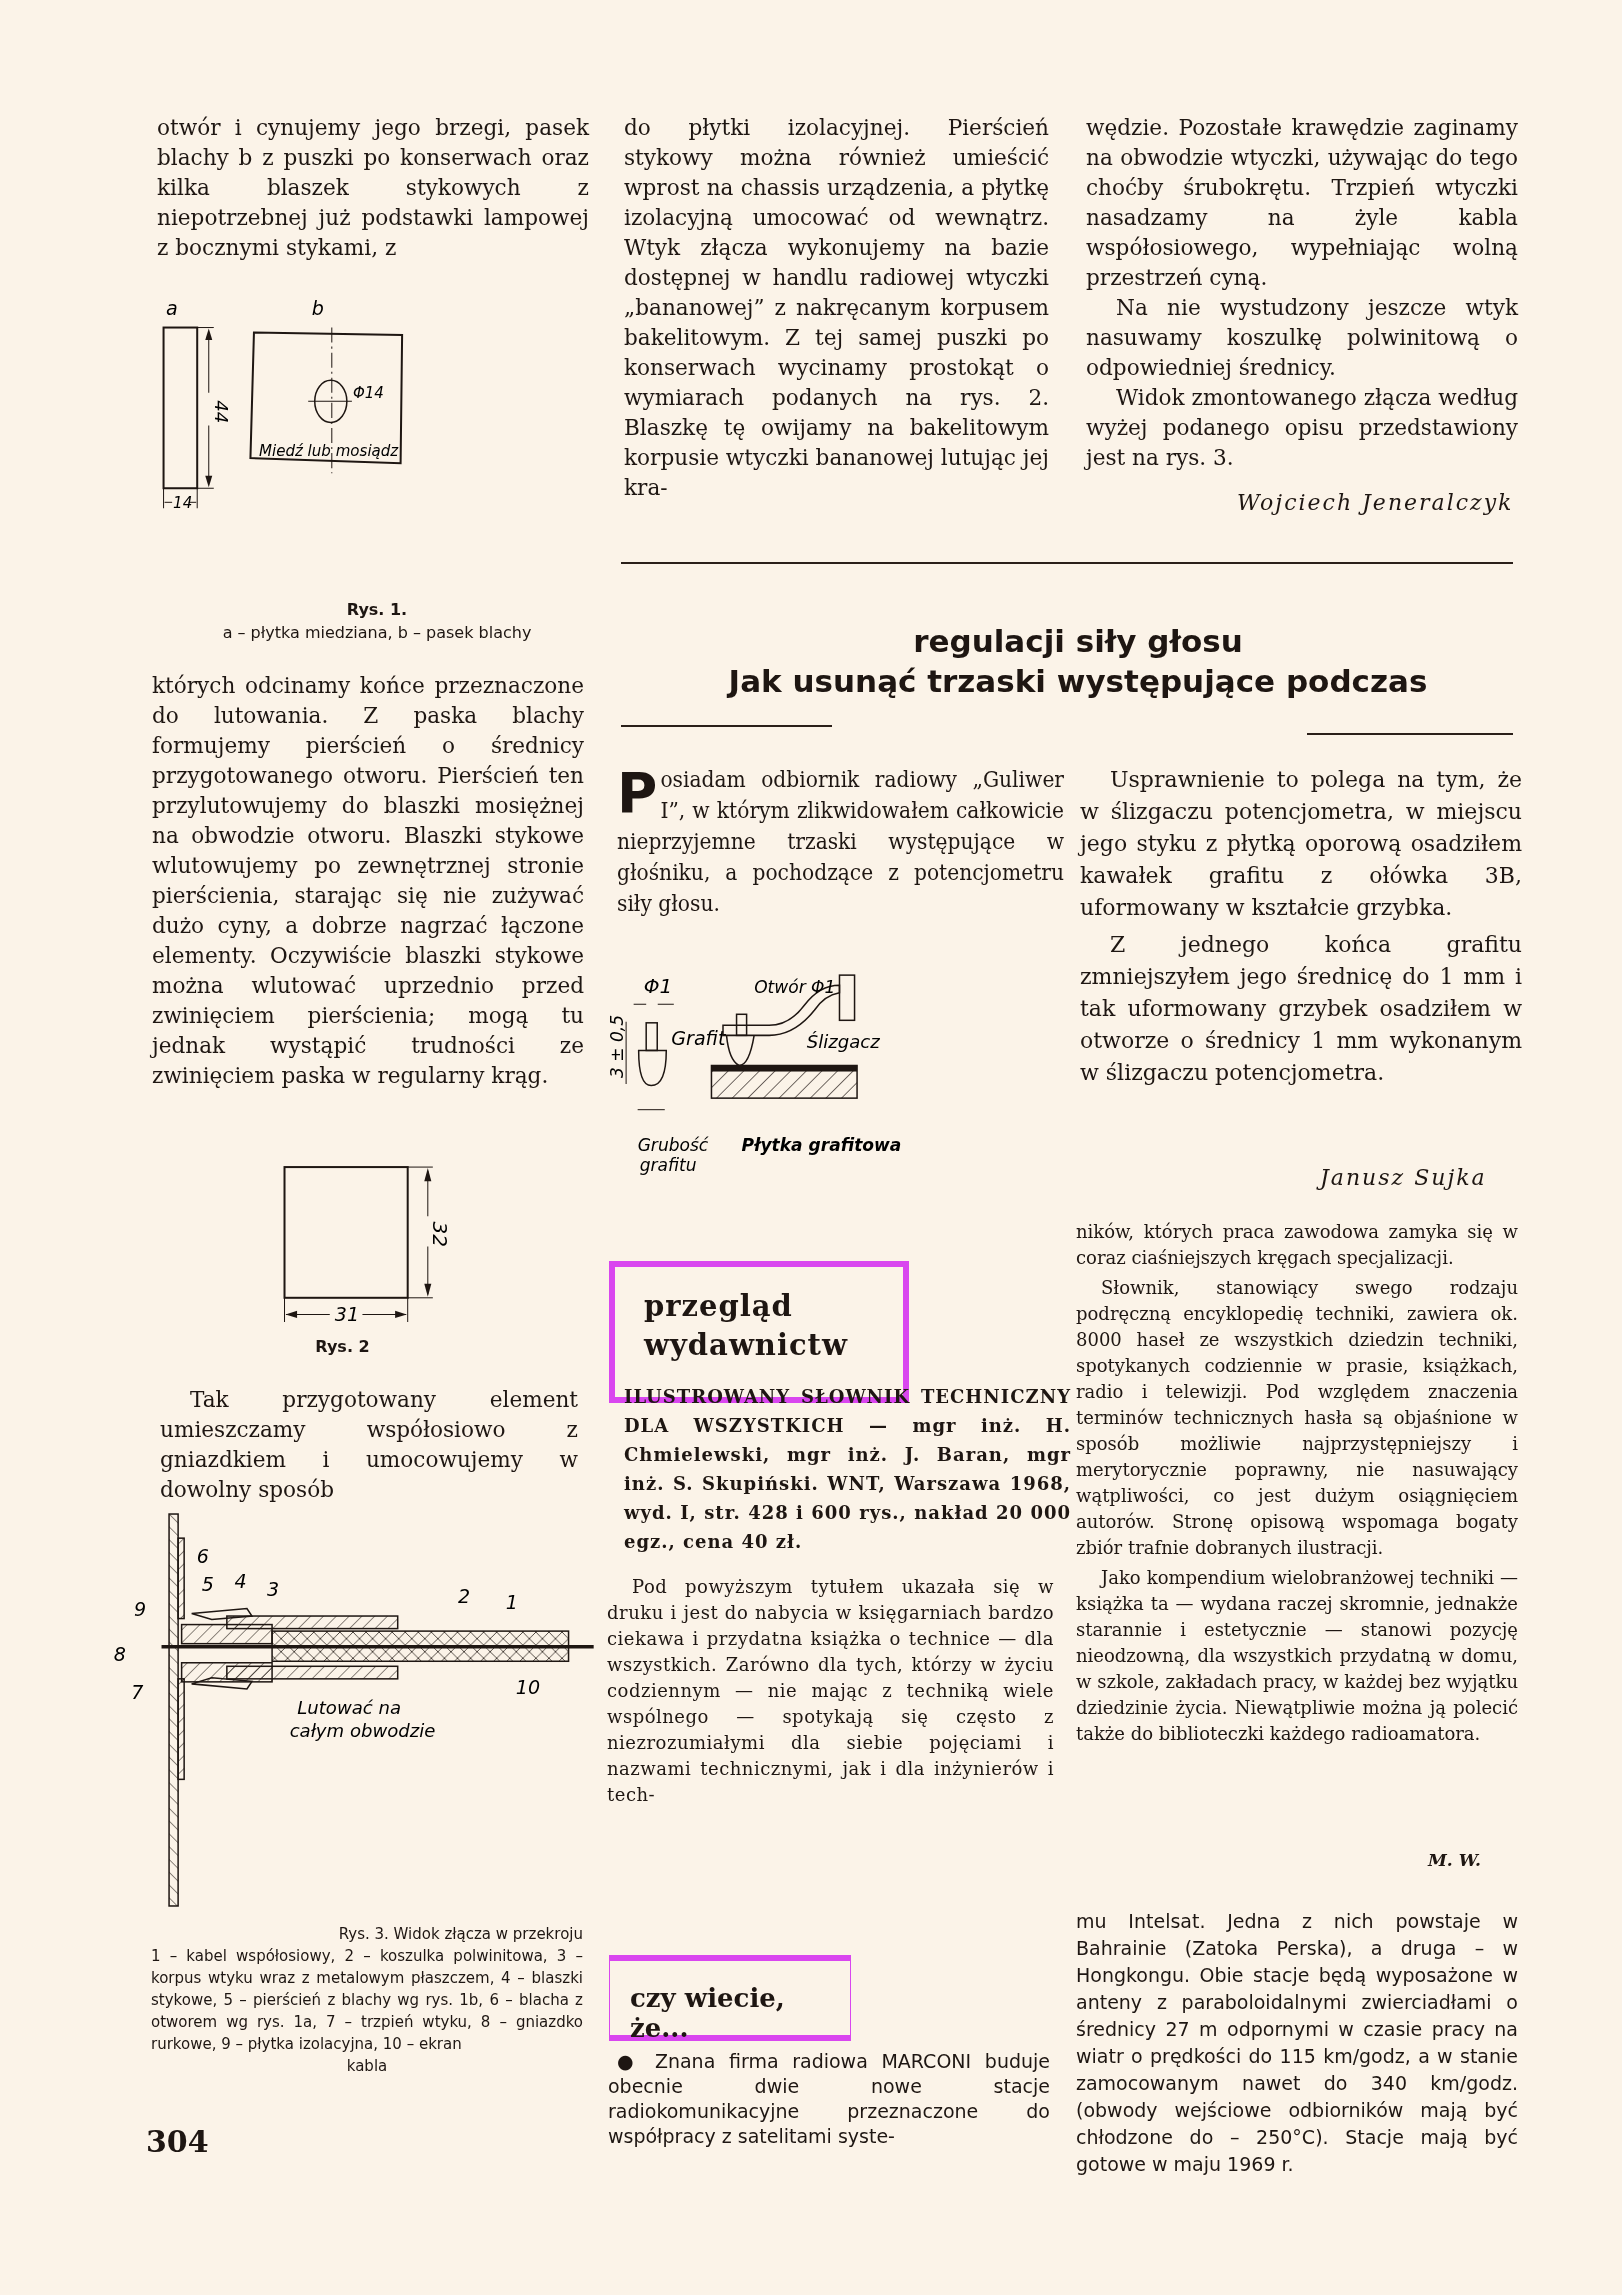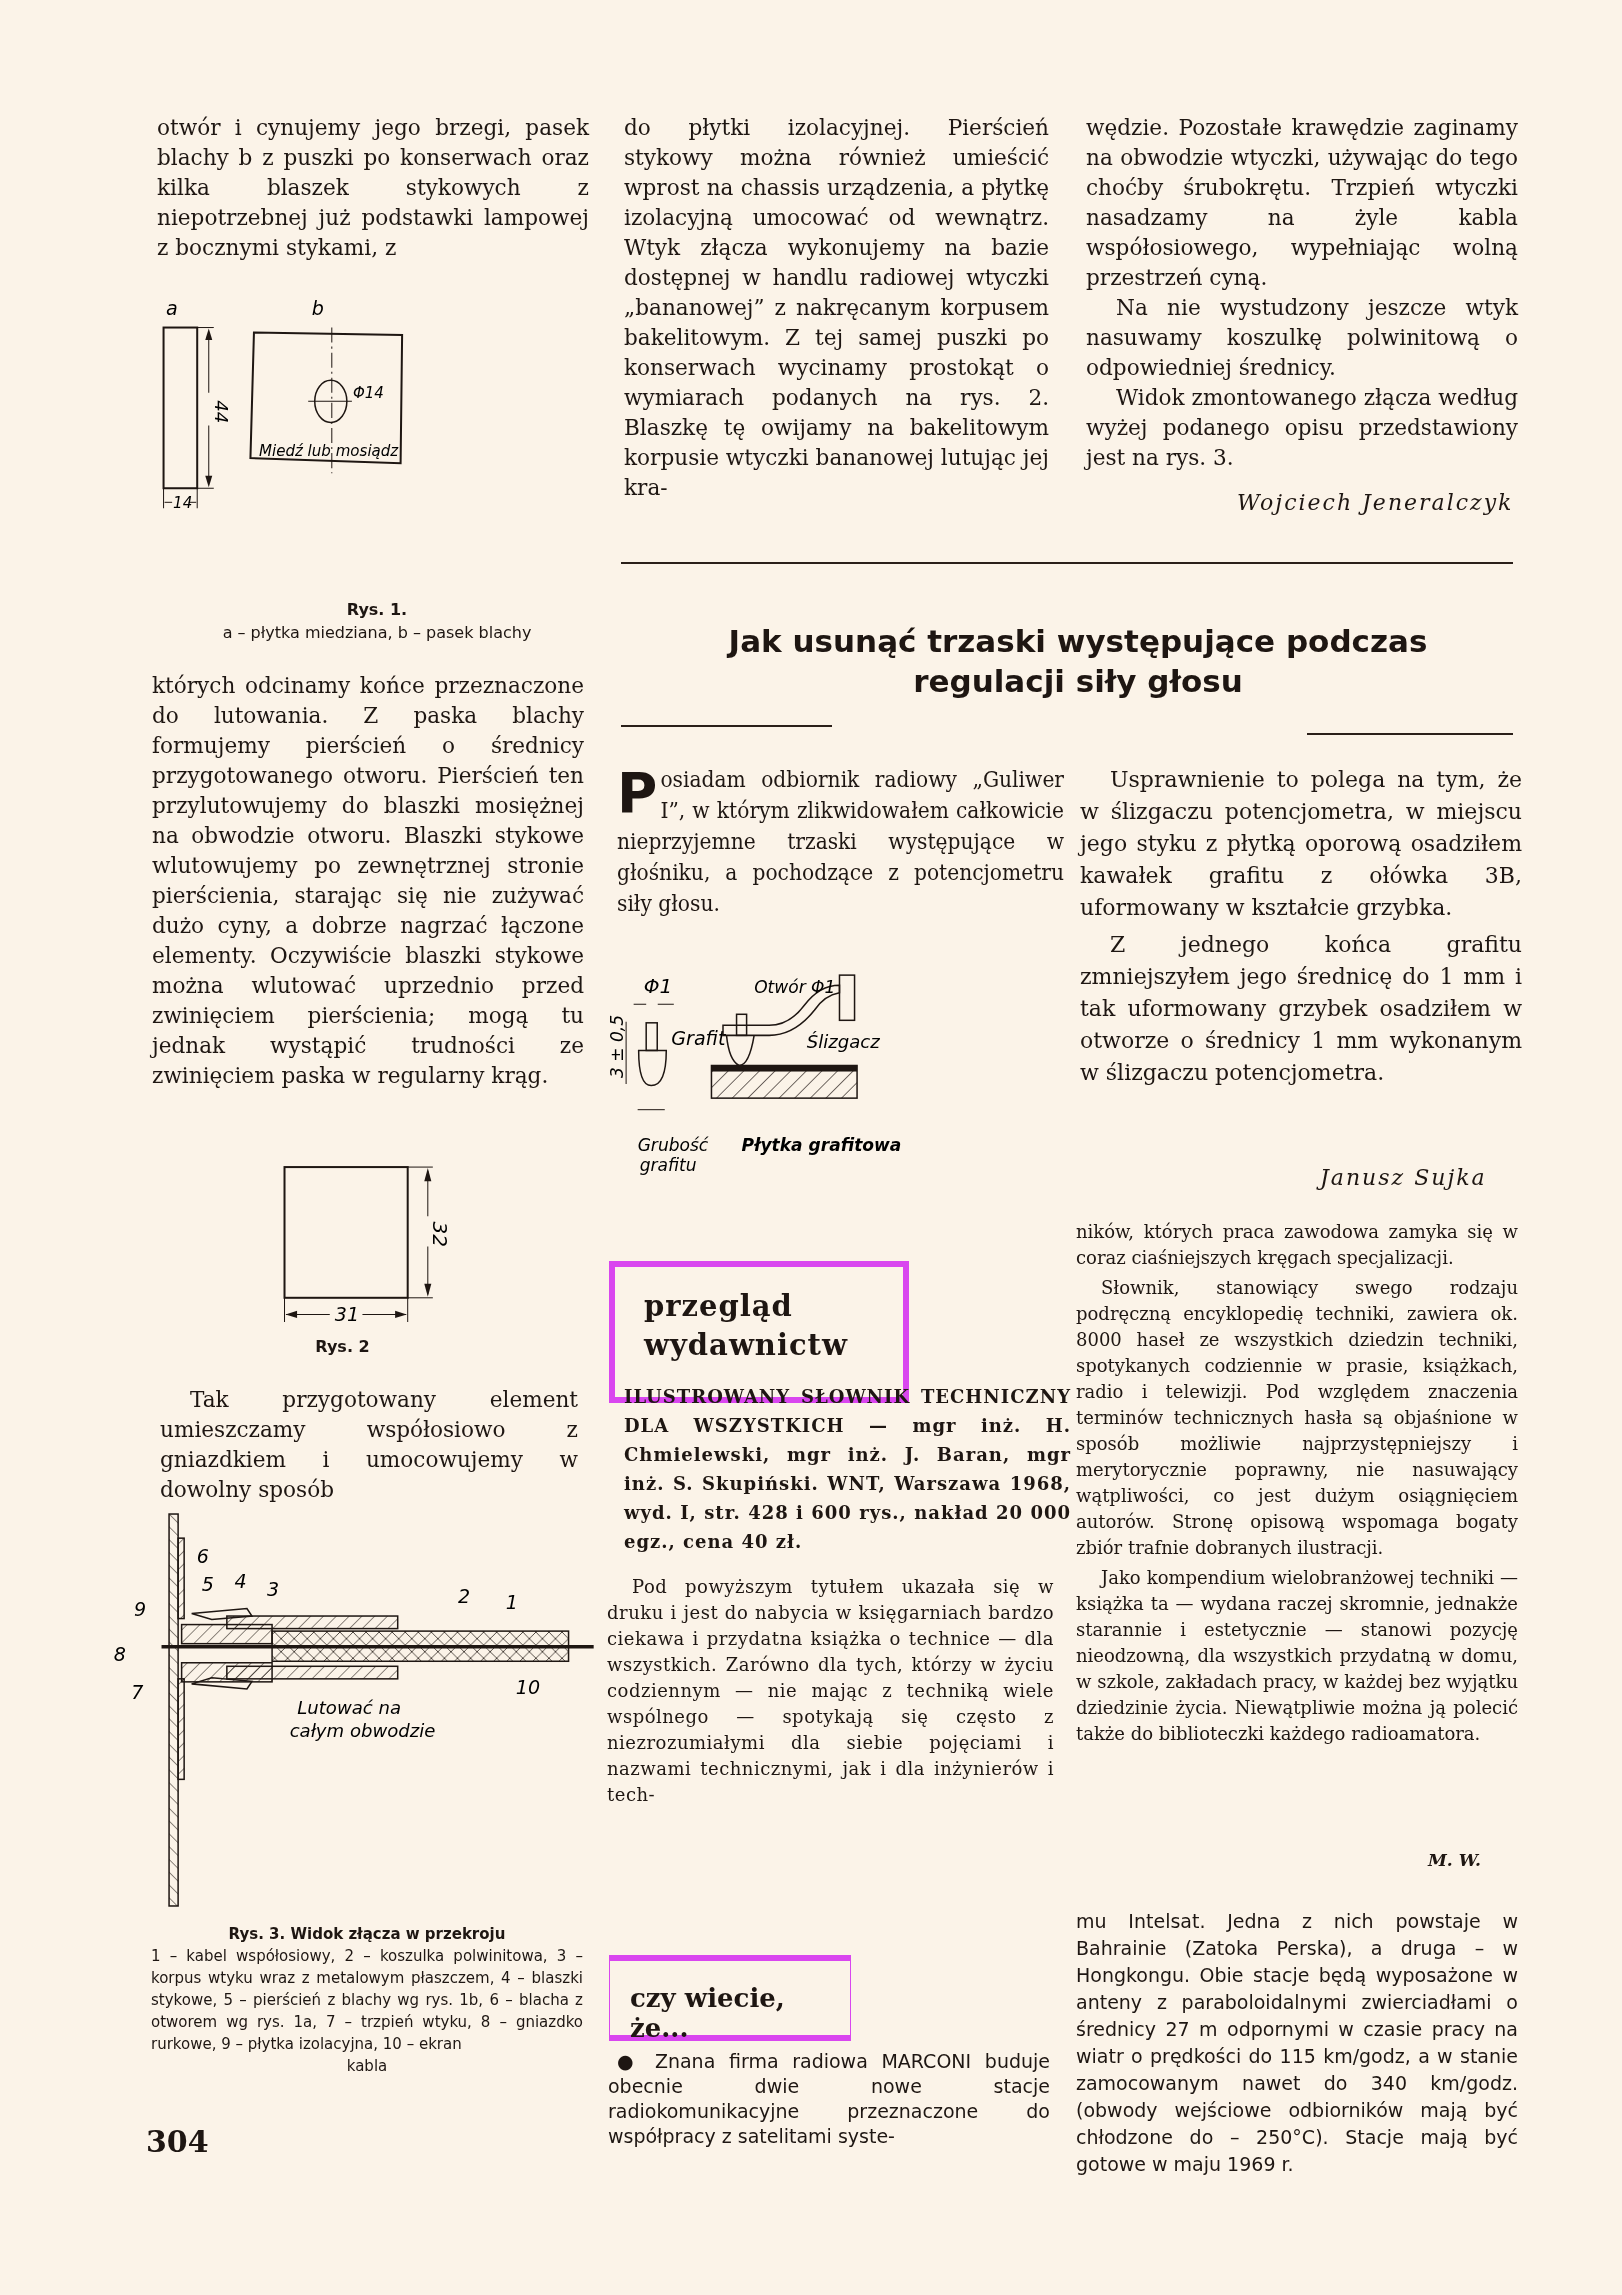--- a/index.html
+++ b/index.html
@@ -152,43 +152,43 @@
   <text x="785" y="200" font-size="38">1</text>
   <text x="170" y="110" font-size="38">6</text>
   <text x="5" y="305" font-size="38">8</text>
   <text x="45" y="215" font-size="38">9</text>
   <text x="40" y="380" font-size="38">7</text>
   <text x="805" y="370" font-size="38">10</text>
   <text x="370" y="410" font-size="36">Lutować na</text>
   <text x="355" y="455" font-size="36">całym obwodzie</text>
 </svg>
 <div class="abs sans-cap" style="left:151px; top:1923px; width:432px; text-align:justify; font-size:15px; line-height:22px;">
-  <div style="font-weight:bold; text-align:center;">Rys. 3. Widok złącza w przekroju</div>
+  <div style="font-weight:normal; text-align:right;">Rys. 3. Widok złącza w przekroju</div>
   <div>1 – kabel współosiowy, 2 – koszulka polwinitowa, 3 – korpus wtyku wraz z metalowym płaszczem, 4 – blaszki stykowe, 5 – pierścień z blachy wg rys. 1b, 6 – blacha z otworem wg rys. 1a, 7 – trzpień wtyku, 8 – gniazdko rurkowe, 9 – płytka izolacyjna, 10 – ekran</div>
   <div style="text-align:center;">kabla</div>
 </div>
 
 <div class="abs" style="left:146px; top:2124px; font-family:'DejaVu Serif',serif; font-weight:bold; font-size:30px;">304</div>
 
 <div class="abs body-text" style="left:624px; top:113px; width:425px;">
   <p>do płytki izolacyjnej. Pierścień stykowy można również umieścić wprost na chassis urządzenia, a płytkę izolacyjną umocować od wewnątrz. Wtyk złącza wykonujemy na bazie dostępnej w handlu radiowej wtyczki „bananowej” z nakręcanym korpusem bakelitowym. Z tej samej puszki po konserwach wycinamy prostokąt o wymiarach podanych na rys. 2. Blaszkę tę owijamy na bakelitowym korpusie wtyczki bananowej lutując jej kra-</p>
 </div>
 
 <div class="abs body-text" style="left:1086px; top:113px; width:432px;">
   <p>wędzie. Pozostałe krawędzie zaginamy na obwodzie wtyczki, używając do tego choćby śrubokrętu. Trzpień wtyczki nasadzamy na żyle kabla współosiowego, wypełniając wolną przestrzeń cyną.</p>
   <p class="ind">Na nie wystudzony jeszcze wtyk nasuwamy koszulkę polwinitową o odpowiedniej średnicy.</p>
   <p class="ind">Widok zmontowanego złącza według wyżej podanego opisu przedstawiony jest na rys. 3.</p>
 </div>
 <div class="abs sig" style="left:1237px; top:490px;">Wojciech Jeneralczyk</div>
 
 <div class="rule" style="left:621px; top:562px; width:892px;"></div>
 
 <div class="abs headline" style="left:633px; top:621px; width:890px;">
+  <div>regulacji siły głosu</div>
   <div>Jak usunąć trzaski występujące podczas</div>
-  <div>regulacji siły głosu</div>
 </div>
 <div class="rule" style="left:621px; top:725px; width:211px;"></div>
 <div class="rule" style="left:1307px; top:733px; width:206px;"></div>
 
 <div class="abs" style="left:617px; top:764px; width:452px;">
   <div style="float:left; font-family:'DejaVu Sans',sans-serif; font-weight:bold; font-size:55px; line-height:55px; margin-right:9px; margin-top:2px;">P</div>
   <div class="cond" style="width:508px; transform:scaleX(0.88);">osiadam odbiornik radiowy „Guliwer I”, w którym zlikwidowałem całkowicie nieprzyjemne trzaski występujące w głośniku, a pochodzące z potencjometru siły głosu.</div>
 </div>
 
 <svg class="abs" style="left:603px; top:945px;" width="478" height="241" viewBox="0 0 950 480">

